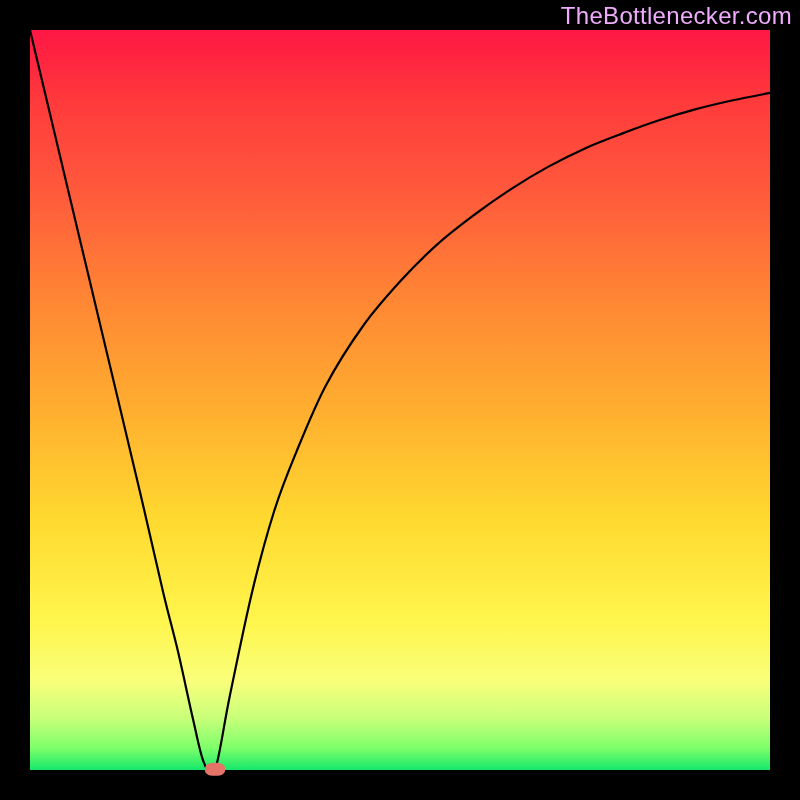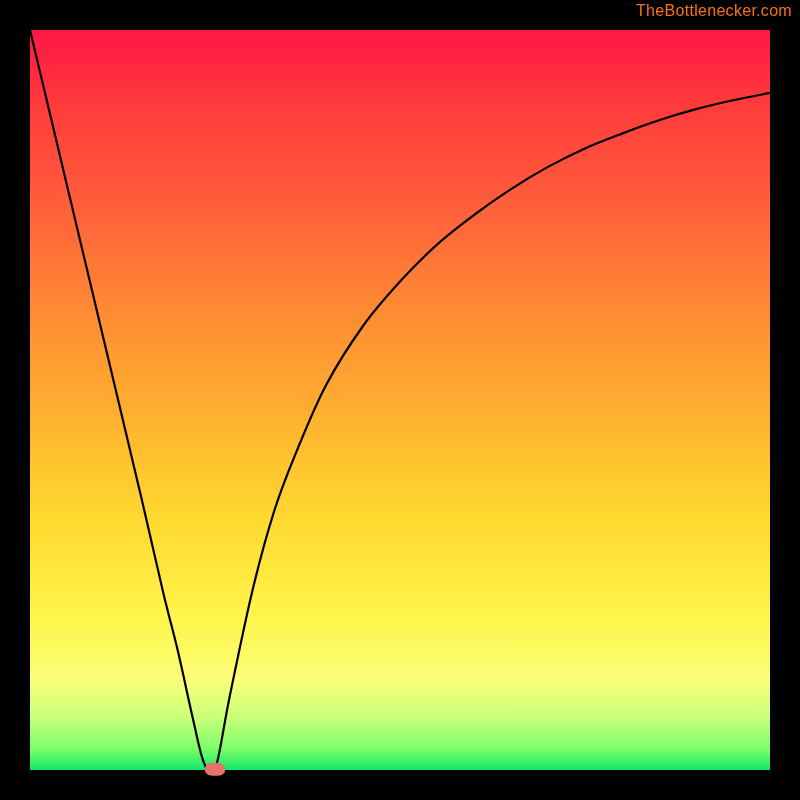--- a/index.html
+++ b/index.html
@@ -51,22 +51,22 @@
     height: 13px;
     background: #e57368;
     border-radius: 40%;
     transform: translate(-50%, -55%);
     pointer-events: none;
   }
   .watermark {
     position: absolute;
     top: 2px;
     right: 8px;
-    color: #f97316;
-    font-size: 16px;
+    color: #f0abfc;
+    font-size: 24px;
     letter-spacing: 0.3px;
     user-select: none;
     margin-left: 20px;
   }
 </style>
 </head>
 <body>
 
 <div class="frame">
   <div class="watermark">TheBottlenecker.com</div>

